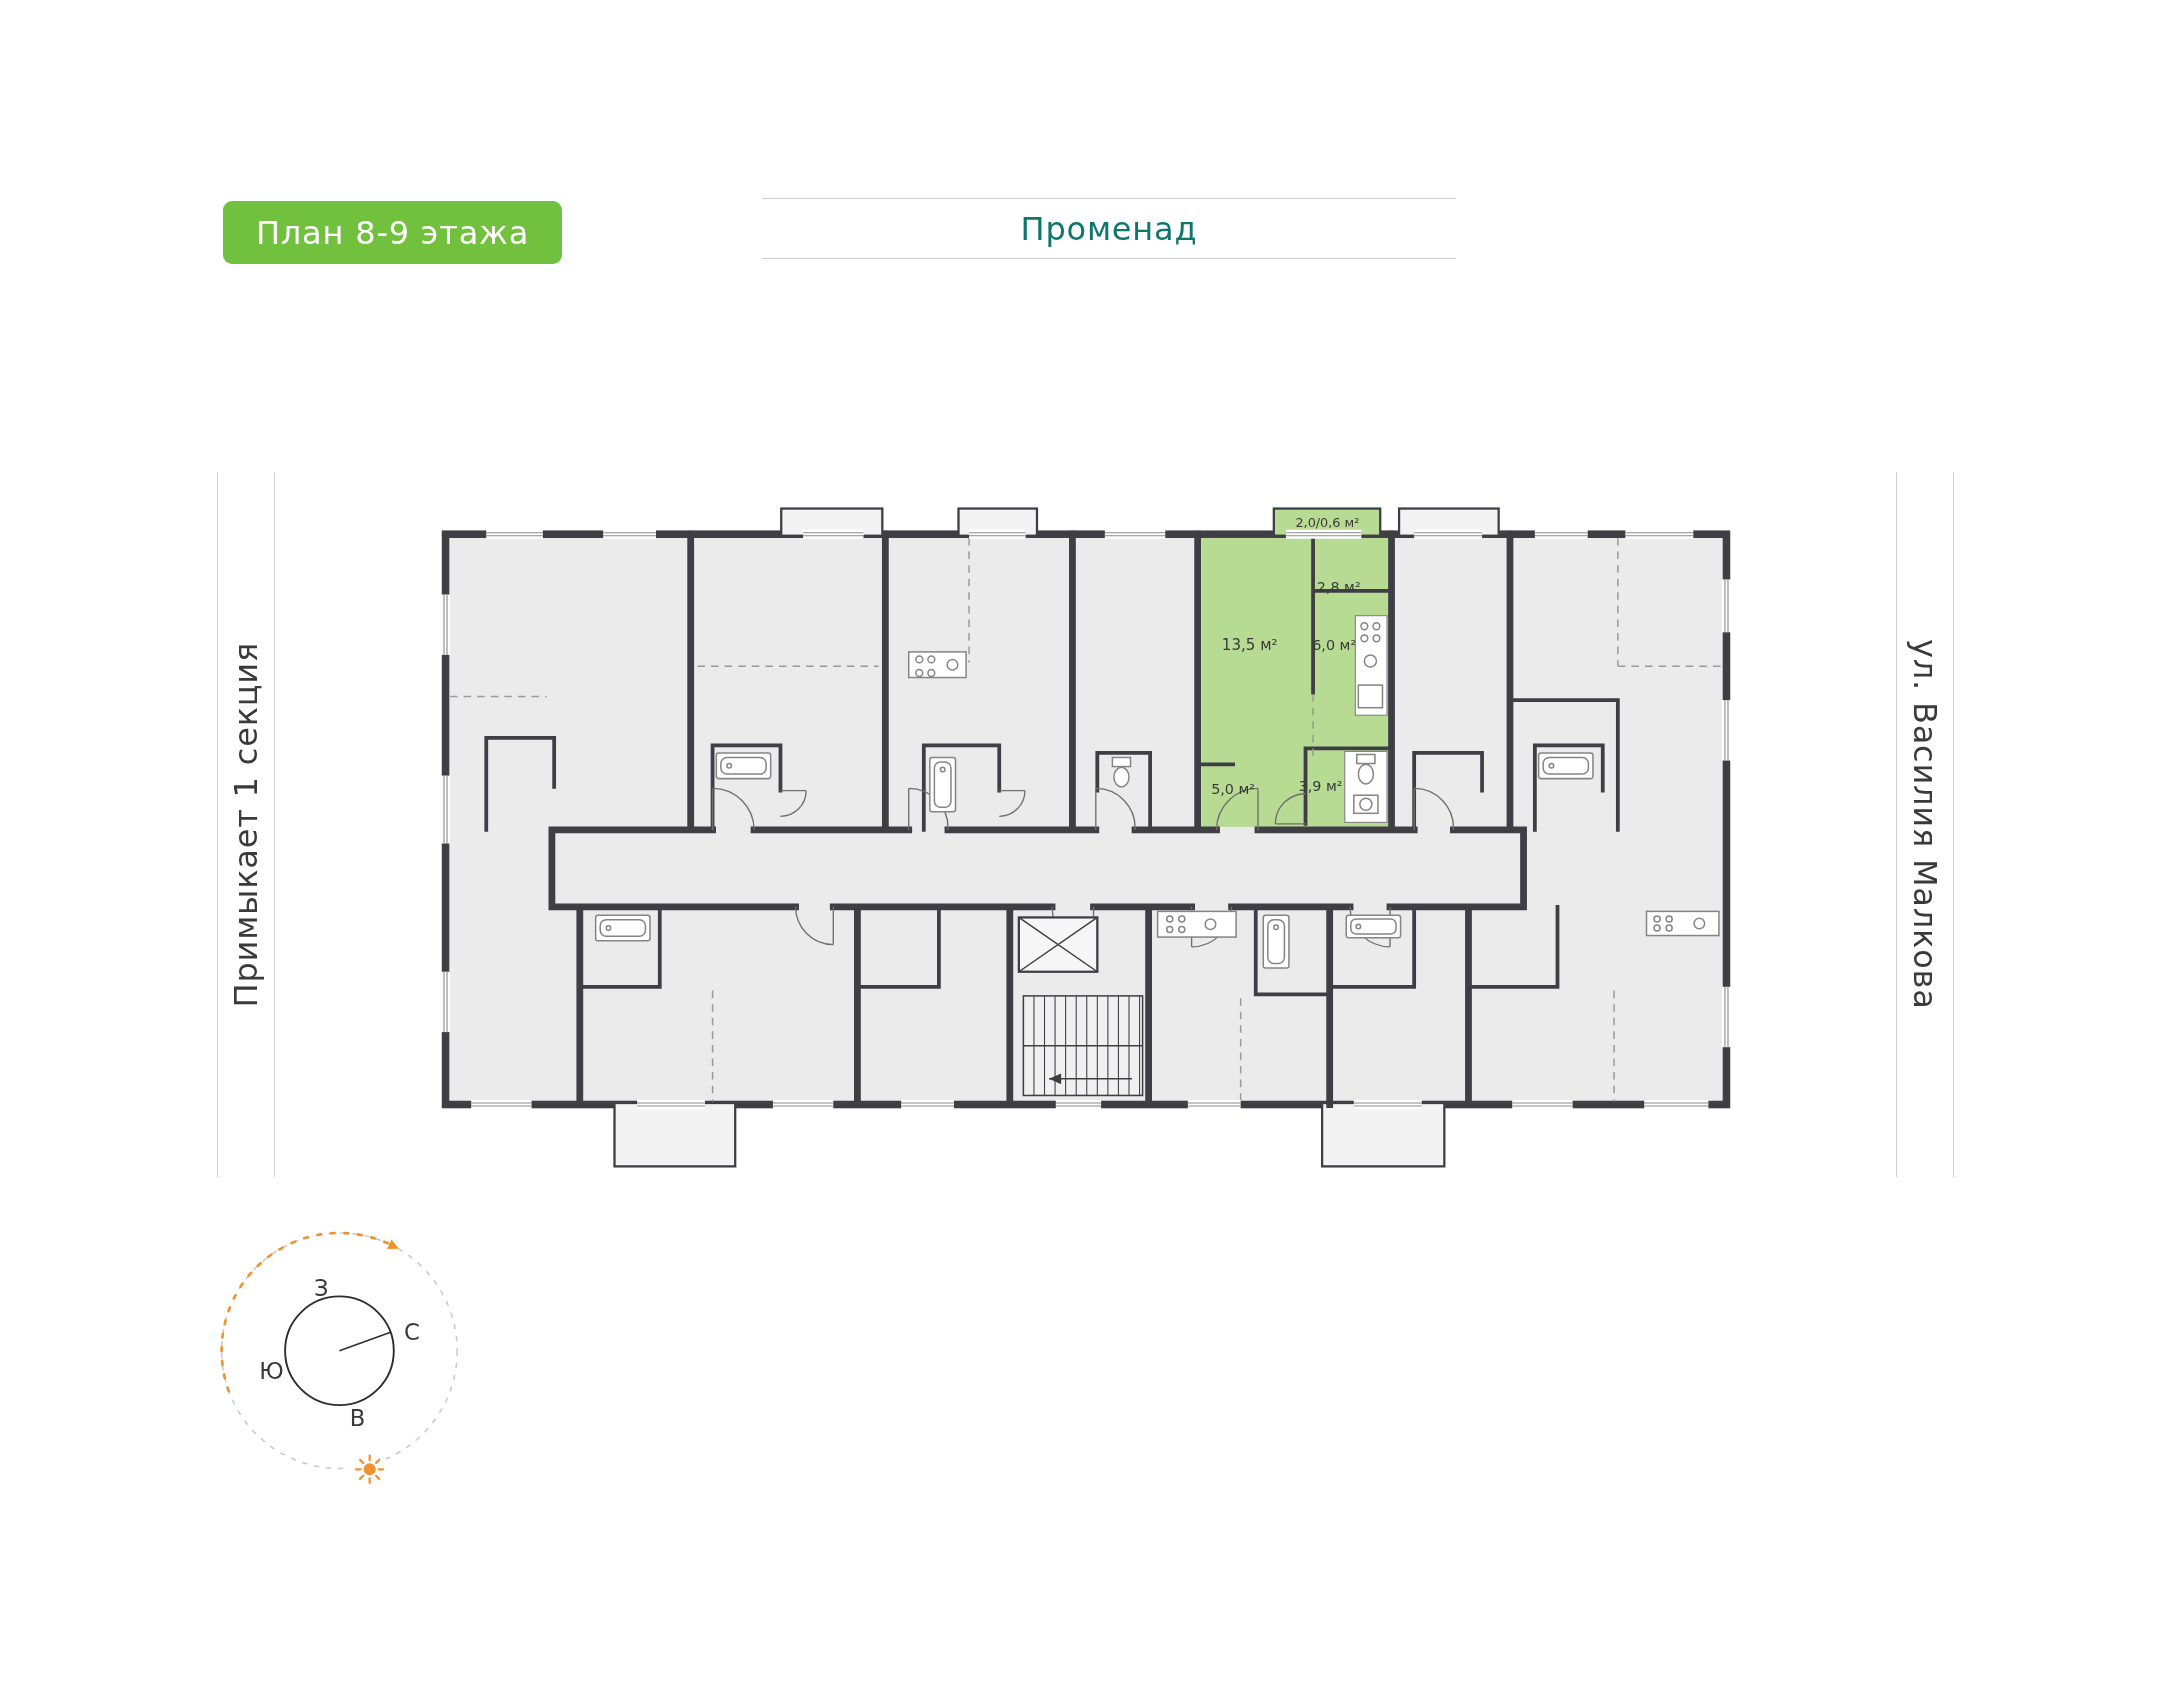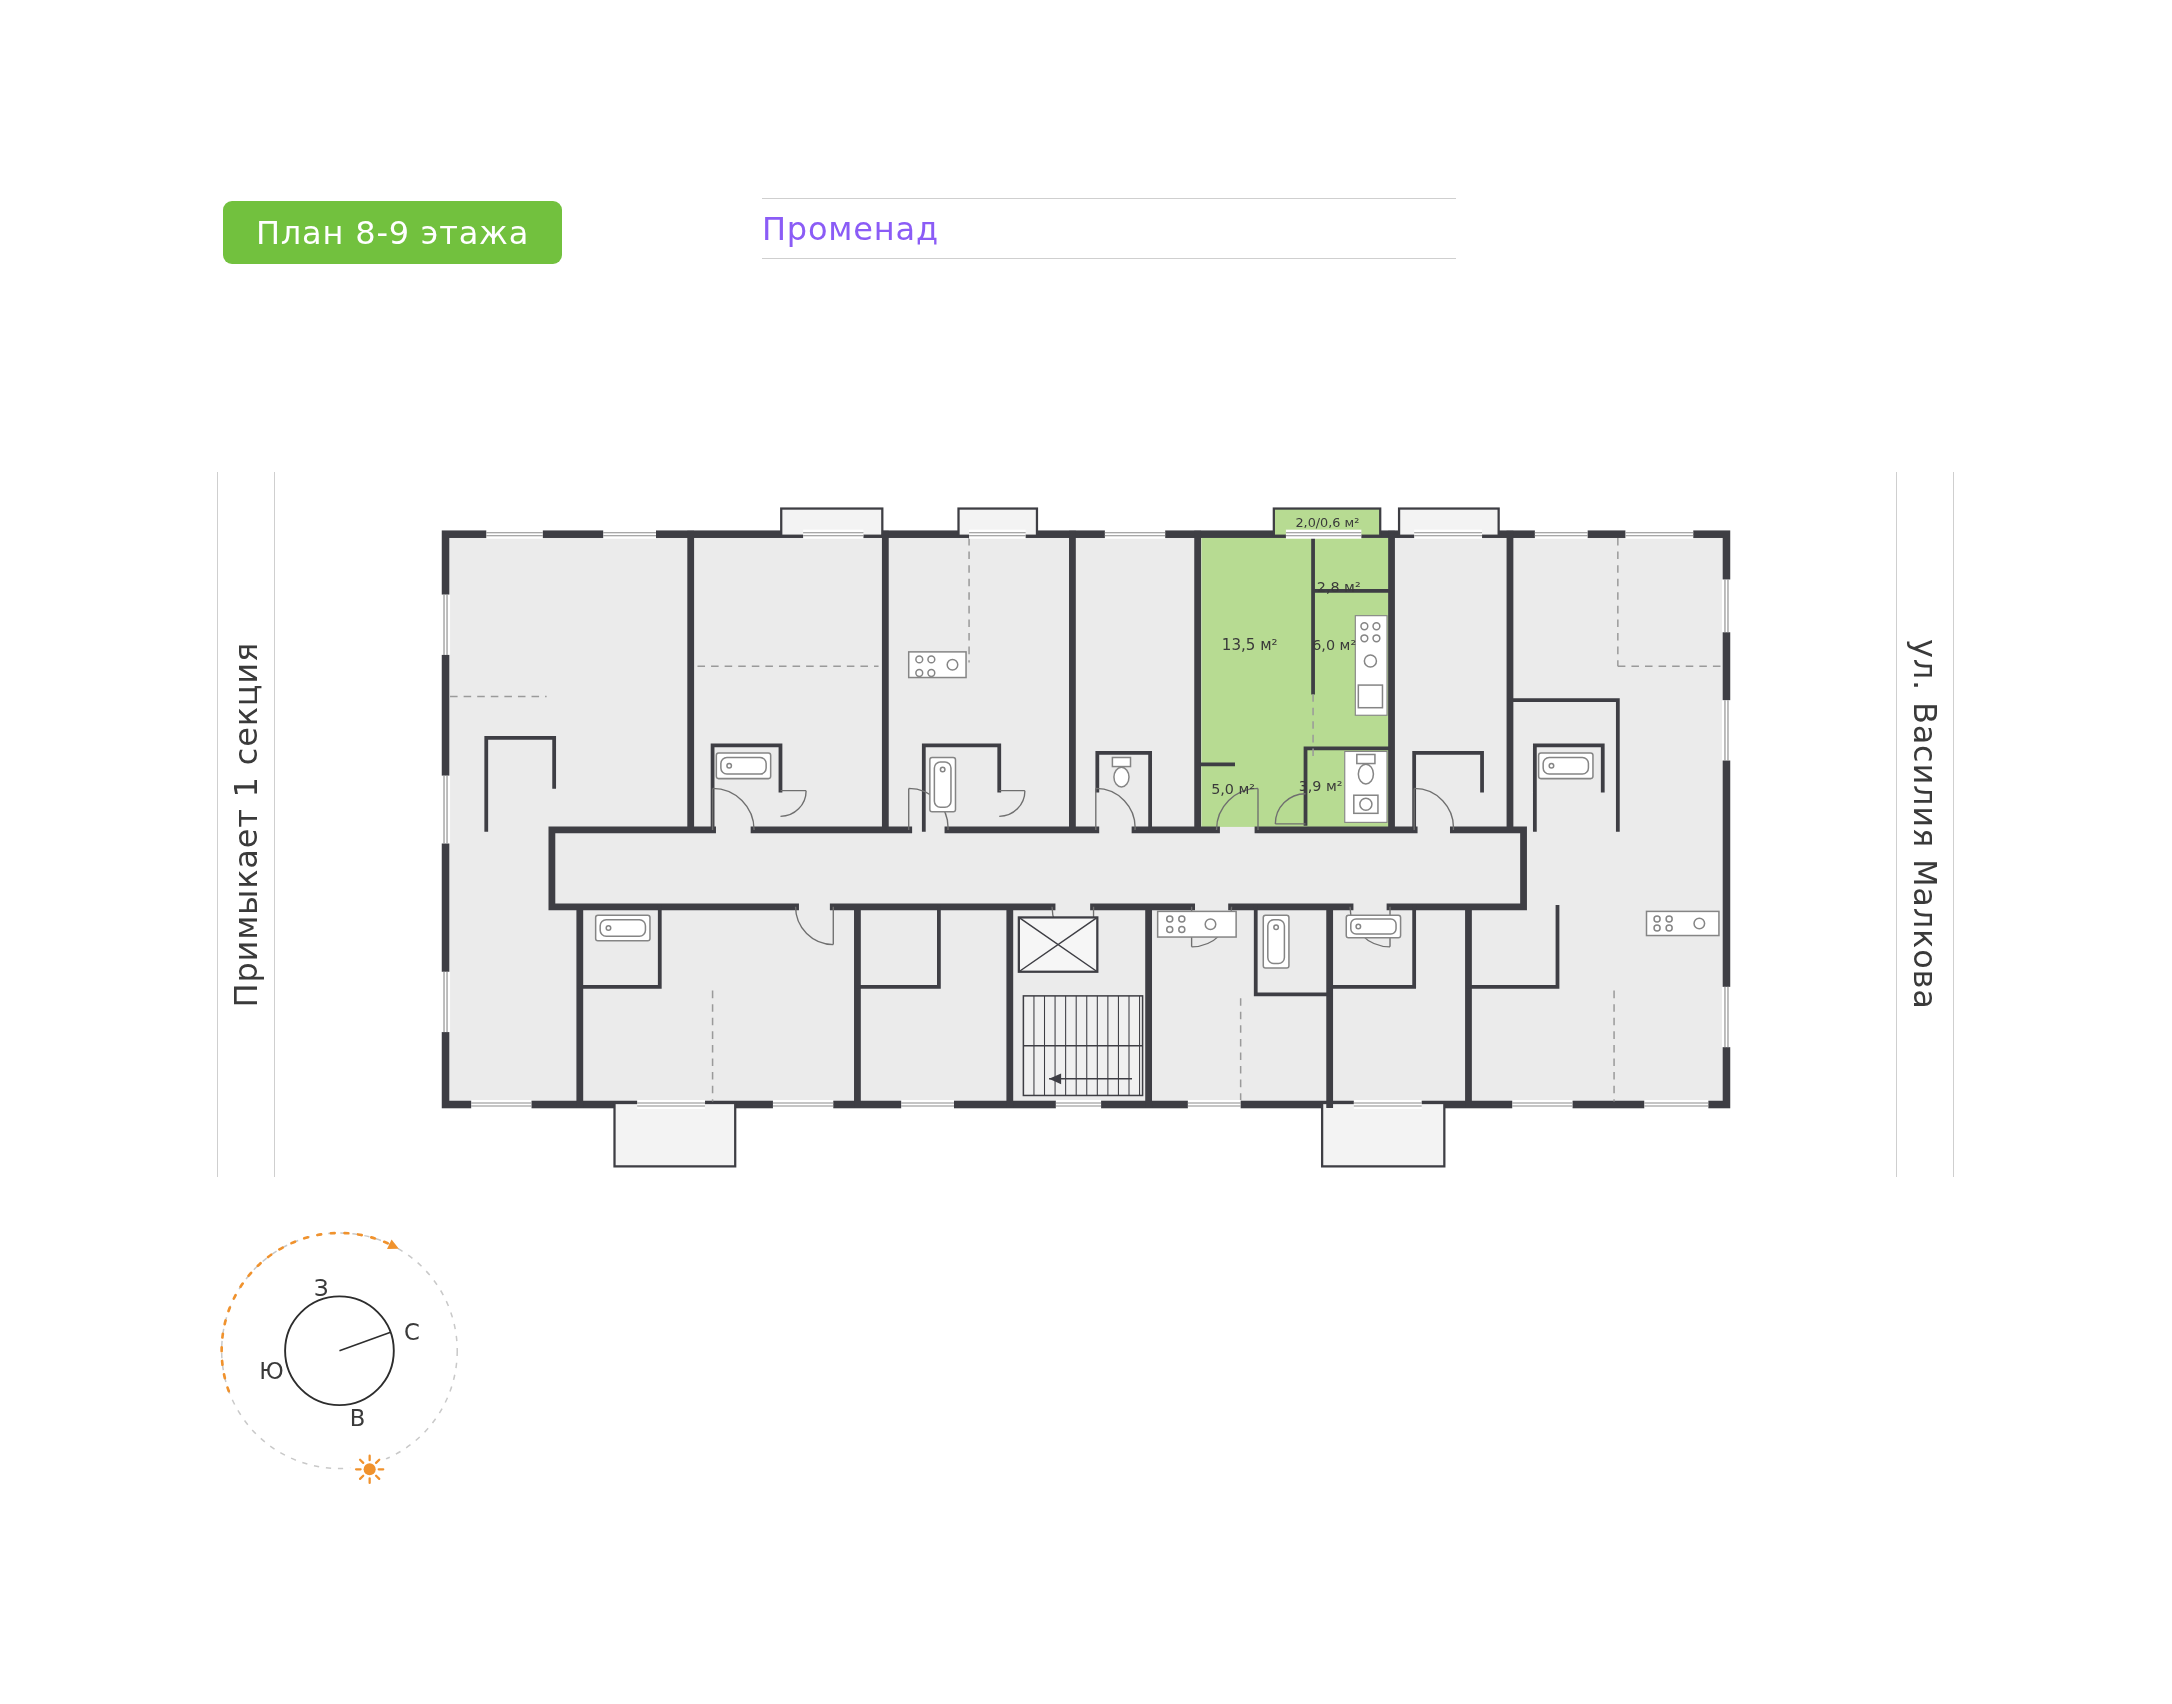--- a/index.html
+++ b/index.html
@@ -3,22 +3,22 @@
 <meta charset="utf-8">
 <style>
   html,body{margin:0;padding:0;background:#fff}
   .canvas{position:relative;width:2168px;height:1705px;background:#ffffff;
           font-family:"DejaVu Sans","Liberation Sans",sans-serif;overflow:hidden}
   .badge{position:absolute;left:223px;top:201px;height:63px;padding:0 33px;
          background:#72c13e;border-radius:9px;color:#ffffff;font-size:32px;
          display:inline-flex;align-items:center;justify-content:center;letter-spacing:0.8px}
   .h-guide{position:absolute;width:694px;height:59px;
            border-top:1.5px solid #cfcfcf;border-bottom:1.5px solid #cfcfcf;
-           display:flex;align-items:center;
-           font-size:32px;color:#8b5cf6;letter-spacing:0.8px}
+           display:flex;align-items:center;justify-content:center;
+           font-size:32px;color:#0f766e;letter-spacing:0.8px}
   .h-guide.top{left:762px;top:198px}
   .h-guide.bottom{left:762px;top:1415px}
   .v-guide{position:absolute;width:56px;height:705px;top:472px;
            border-left:1.5px solid #cfcfcf;border-right:1.5px solid #cfcfcf;
            display:flex;align-items:center;justify-content:center}
   .v-guide.left{left:217px}
   .v-guide.right{left:1896px}
   .vtext{font-size:32px;color:#3a3a3a;white-space:nowrap;writing-mode:vertical-rl;letter-spacing:0.8px}
   .vtext.up{transform:rotate(180deg)}
   .plan-svg{position:absolute;left:441px;top:504px}

